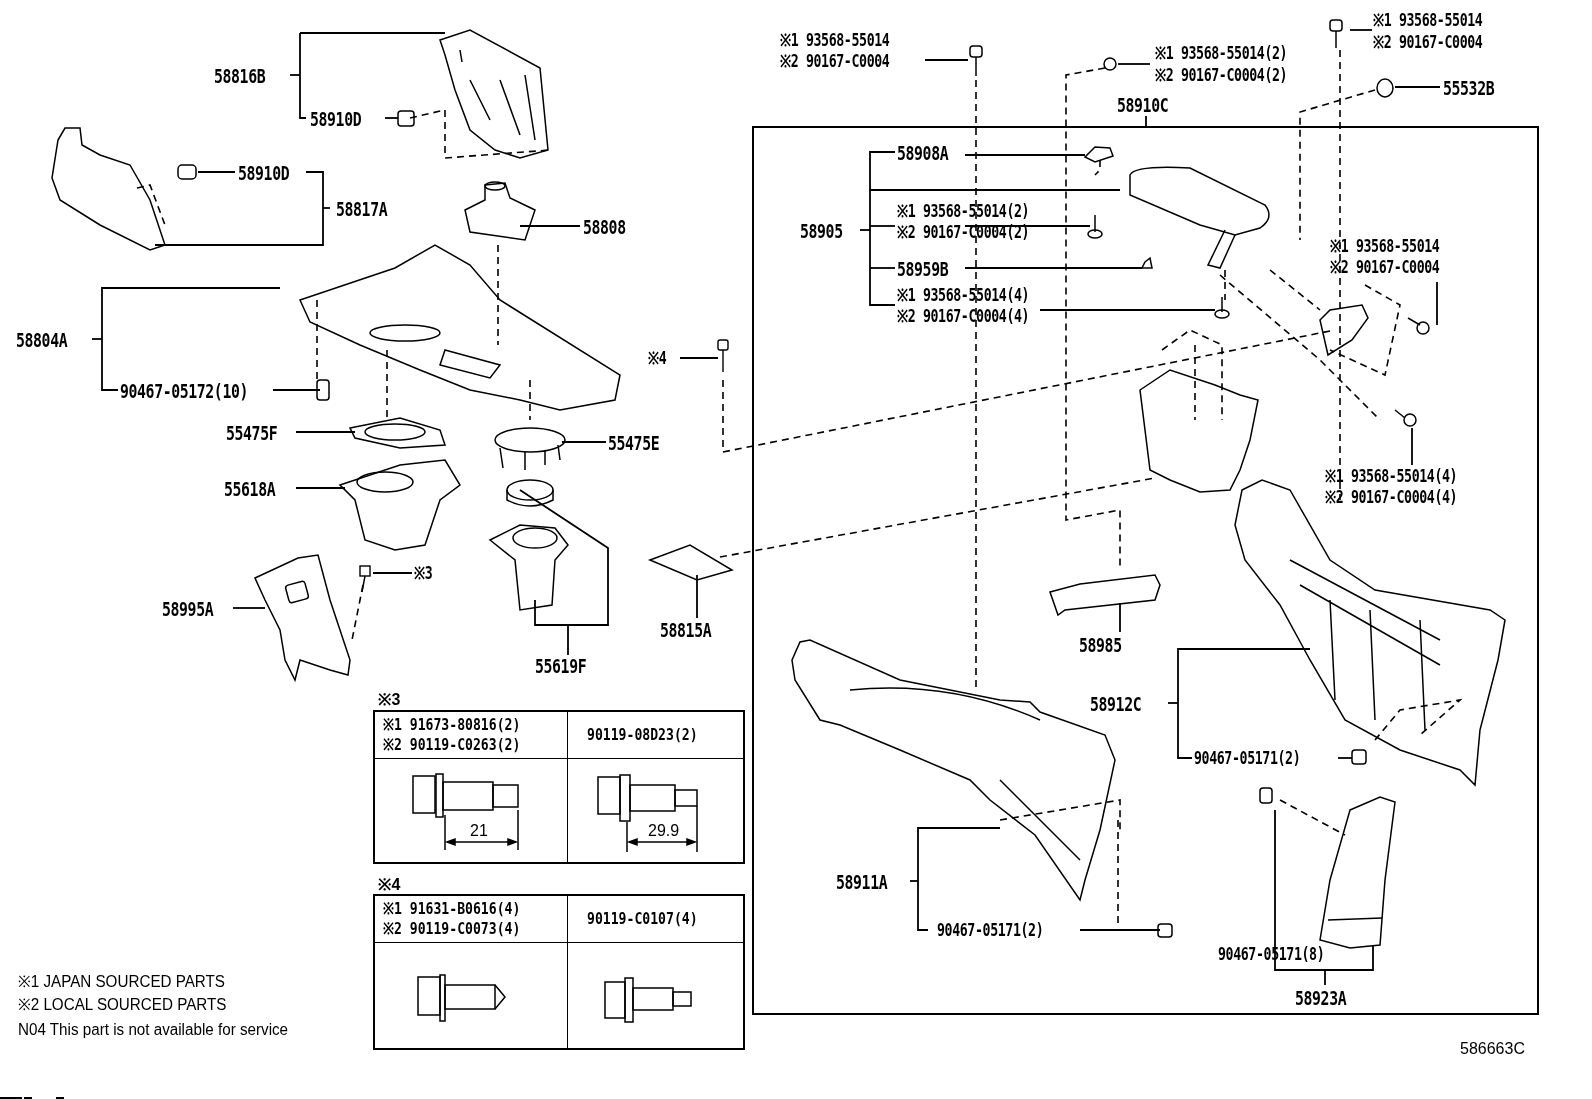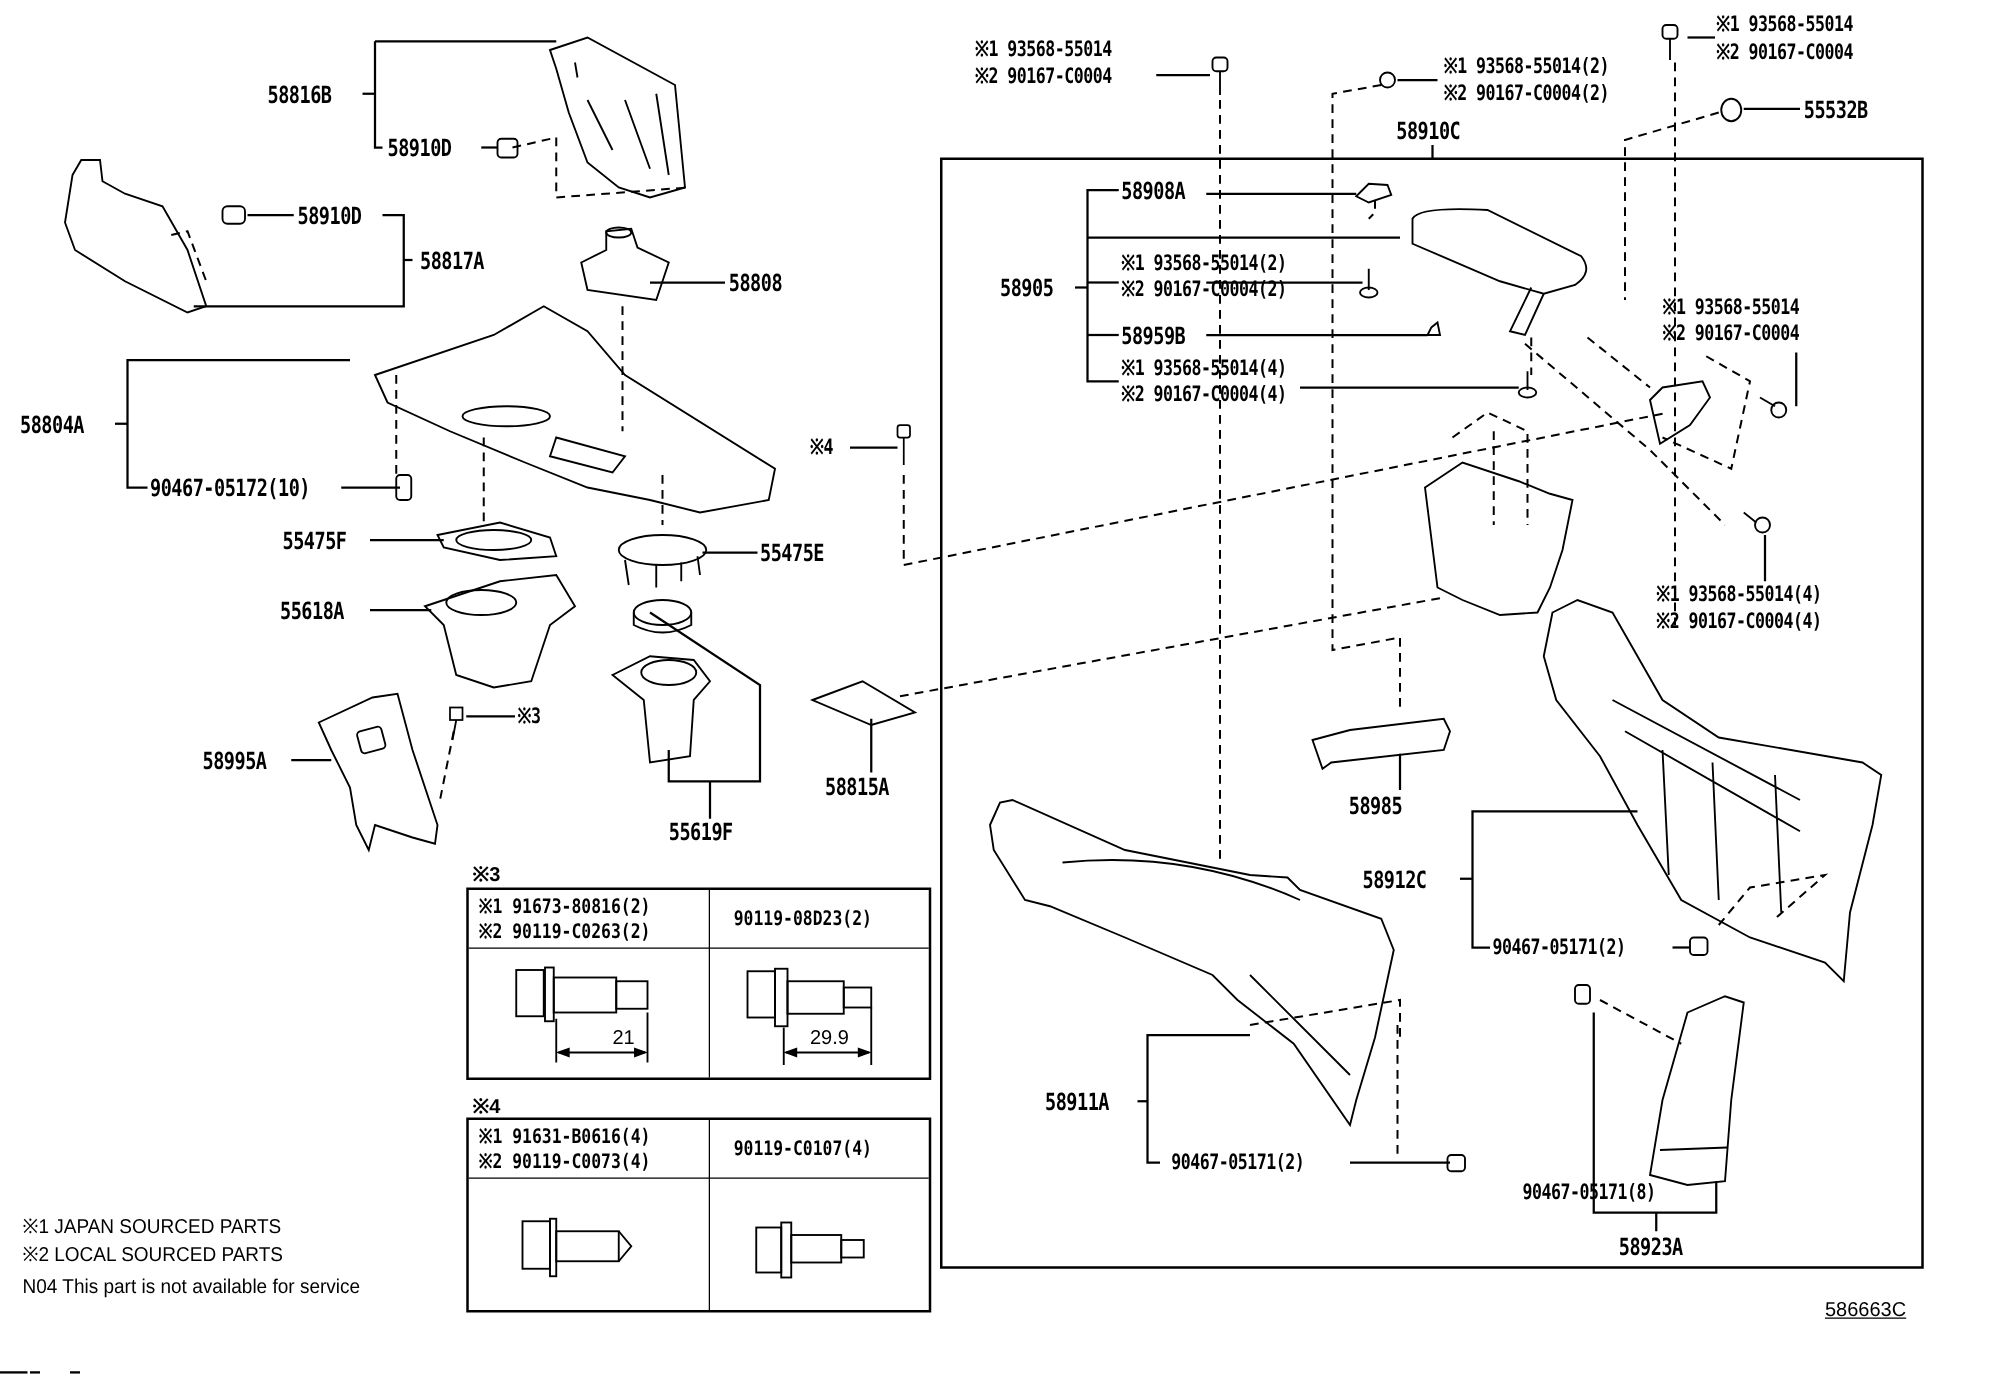--- a/index.html
+++ b/index.html
@@ -320,29 +320,29 @@
 <div class="lbl sm" style="left:1325px;top:466px;">※1 93568-55014(4)</div>
 <div class="lbl sm" style="left:1325px;top:487px;">※2 90167-C0004(4)</div>
 
 <div class="sec" style="left:378px;top:688px;">※3</div>
 <div class="tbl" style="left:373px;top:710px;width:368px;height:150px;text-decoration:underline;">
   <div style="position:absolute;left:192px;top:0;width:0;height:150px;border-left:1.5px solid #000;"></div>
   <div style="position:absolute;left:0;top:46px;width:368px;height:0;border-top:1.5px solid #000;"></div>
   <div class="cell" style="left:8px;top:2px;">※1 91673-80816(2)</div>
   <div class="cell" style="left:8px;top:22px;">※2 90119-C0263(2)</div>
   <div class="cell" style="left:212px;top:12px;">90119-08D23(2)</div>
-  <div class="dim" style="left:95px;top:110px;margin-left:20px;">21</div>
+  <div class="dim" style="left:95px;top:110px;">21</div>
   <div class="dim" style="left:273px;top:110px;">29.9</div>
 </div>
 
 <div class="sec" style="left:378px;top:873px;">※4</div>
 <div class="tbl" style="left:373px;top:894px;width:368px;height:152px;">
   <div style="position:absolute;left:192px;top:0;width:0;height:152px;border-left:1.5px solid #000;"></div>
   <div style="position:absolute;left:0;top:46px;width:368px;height:0;border-top:1.5px solid #000;"></div>
   <div class="cell" style="left:8px;top:2px;">※1 91631-B0616(4)</div>
   <div class="cell" style="left:8px;top:22px;">※2 90119-C0073(4)</div>
   <div class="cell" style="left:212px;top:12px;">90119-C0107(4)</div>
 </div>
 
 <div class="note" style="left:18px;top:970px;">※1 JAPAN SOURCED PARTS</div>
 <div class="note" style="left:18px;top:993px;">※2 LOCAL SOURCED PARTS</div>
 <div class="note" style="left:18px;top:1018px;">N04  This part is not available for service</div>
-<div class="code" style="left:1460px;top:1040px;text-decoration:underline;">586663C</div>
+<div class="code" style="left:1460px;top:1040px;">586663C</div>
 
 </body></html>

